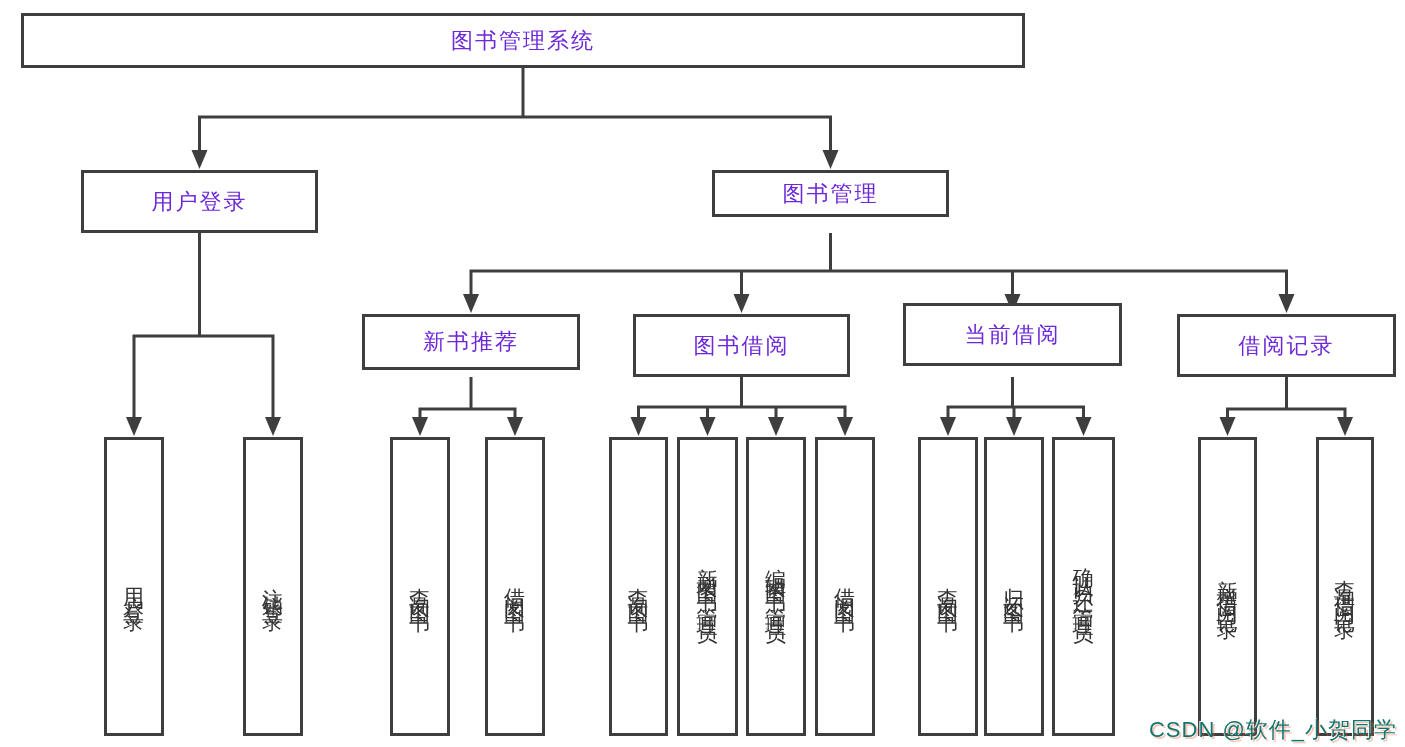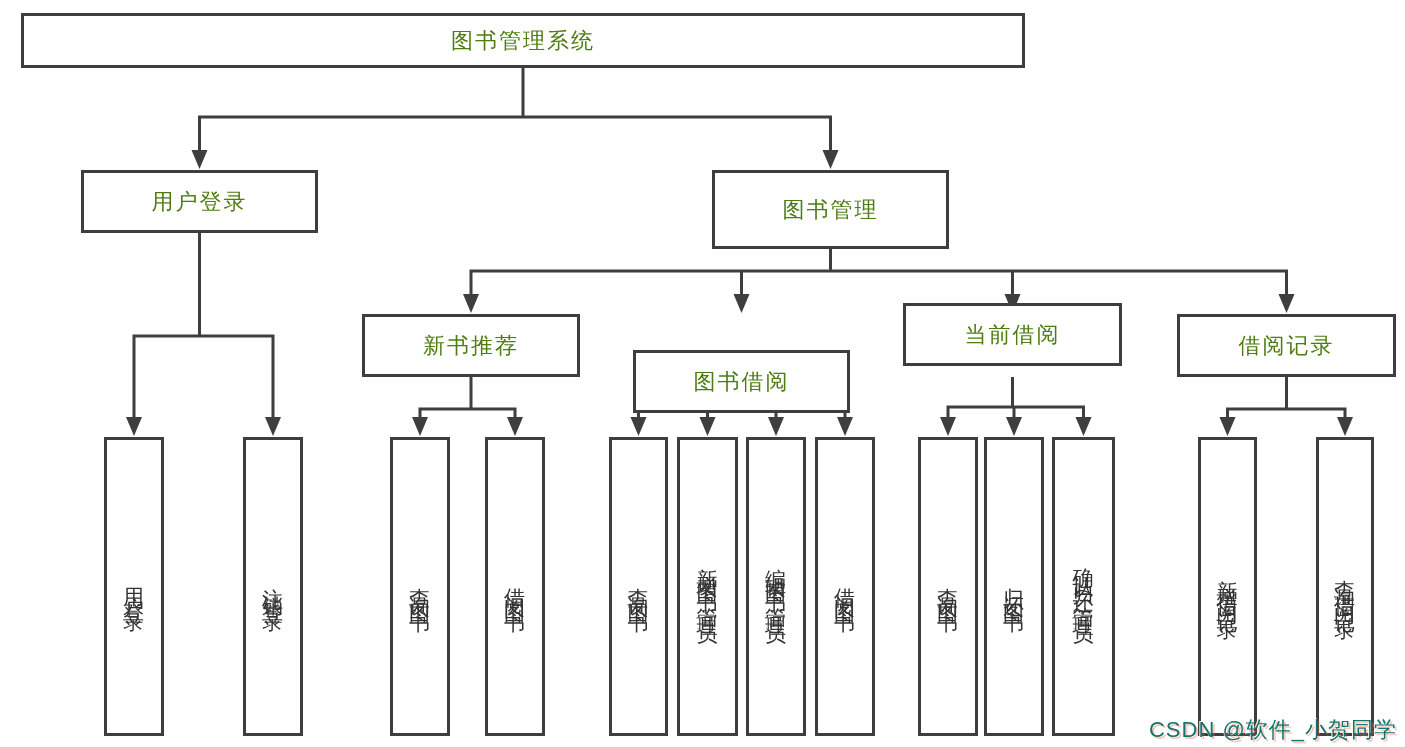--- a/index.html
+++ b/index.html
@@ -30,21 +30,21 @@
     background: #ffffff;
     display: flex;
     align-items: center;
     justify-content: center;
     color: #333333;
   }
   .node.hlabel span {
     font-size: 22px;
     letter-spacing: 2px;
     white-space: nowrap;
-    color: #4d7c0f;
+    color: #6d28d9;
   }
   .node.root span {
     font-size: 22px;
   }
   .node.leaf span {
     writing-mode: vertical-rl;
     text-orientation: mixed;
     font-size: 21px;
     letter-spacing: 8px;
     line-height: 1;
@@ -114,28 +114,28 @@
     </g>
   </svg>
 
   <div class="node root hlabel" style="left:21px; top:13px; width:1004px; height:55px;">
     <span>图书管理系统</span>
   </div>
 
   <div class="node hlabel" style="left:81px; top:170px; width:237px; height:63px;">
     <span>用户登录</span>
   </div>
-  <div class="node hlabel" style="left:712px; top:170px; width:237px; height:79px;">
+  <div class="node hlabel" style="left:712px; top:170px; width:237px; height:47px;">
     <span>图书管理</span>
   </div>
 
-  <div class="node hlabel" style="left:362px; top:314px; width:218px; height:63px;">
+  <div class="node hlabel" style="left:362px; top:314px; width:218px; height:56px;">
     <span>新书推荐</span>
   </div>
-  <div class="node hlabel" style="left:633px; top:314px; width:217px; height:63px;margin-top:36px;">
+  <div class="node hlabel" style="left:633px; top:314px; width:217px; height:63px;">
     <span>图书借阅</span>
   </div>
   <div class="node hlabel" style="left:903px; top:303px; width:219px; height:63px;">
     <span>当前借阅</span>
   </div>
   <div class="node hlabel" style="left:1177px; top:314px; width:219px; height:63px;">
     <span>借阅记录</span>
   </div>
 
   <div class="node leaf" style="left:104px; top:437px; width:60px; height:299px;">

